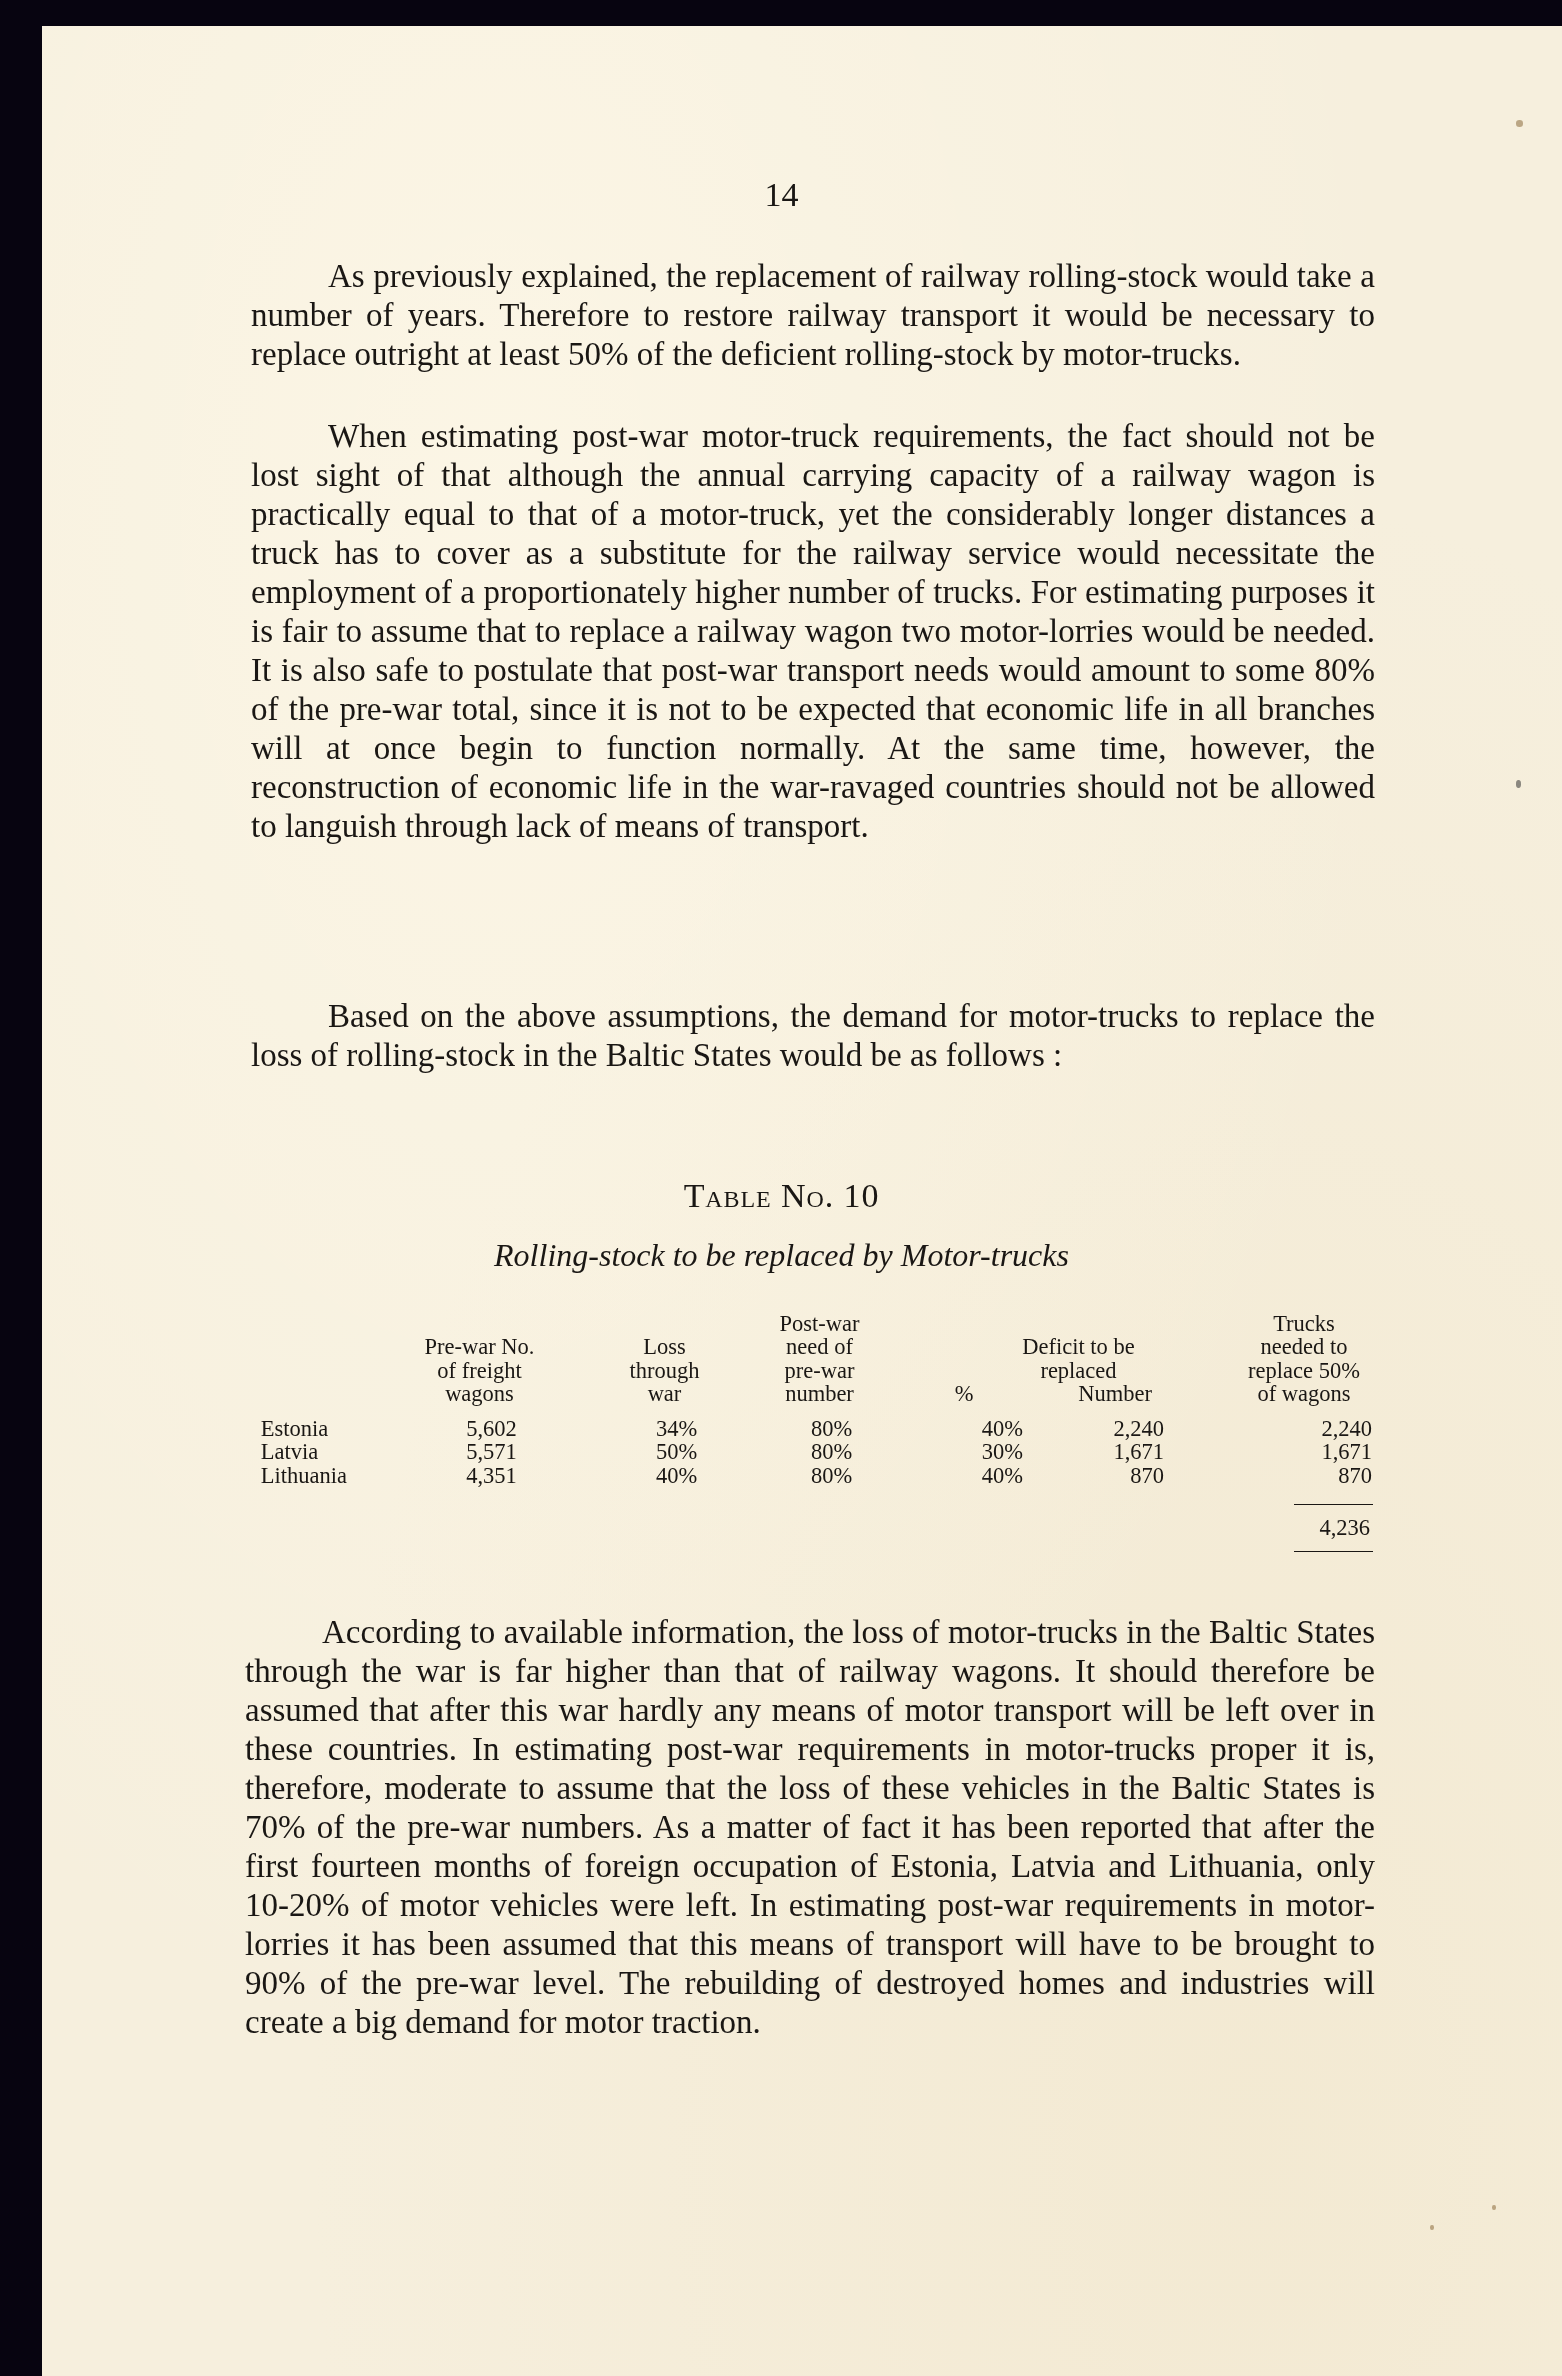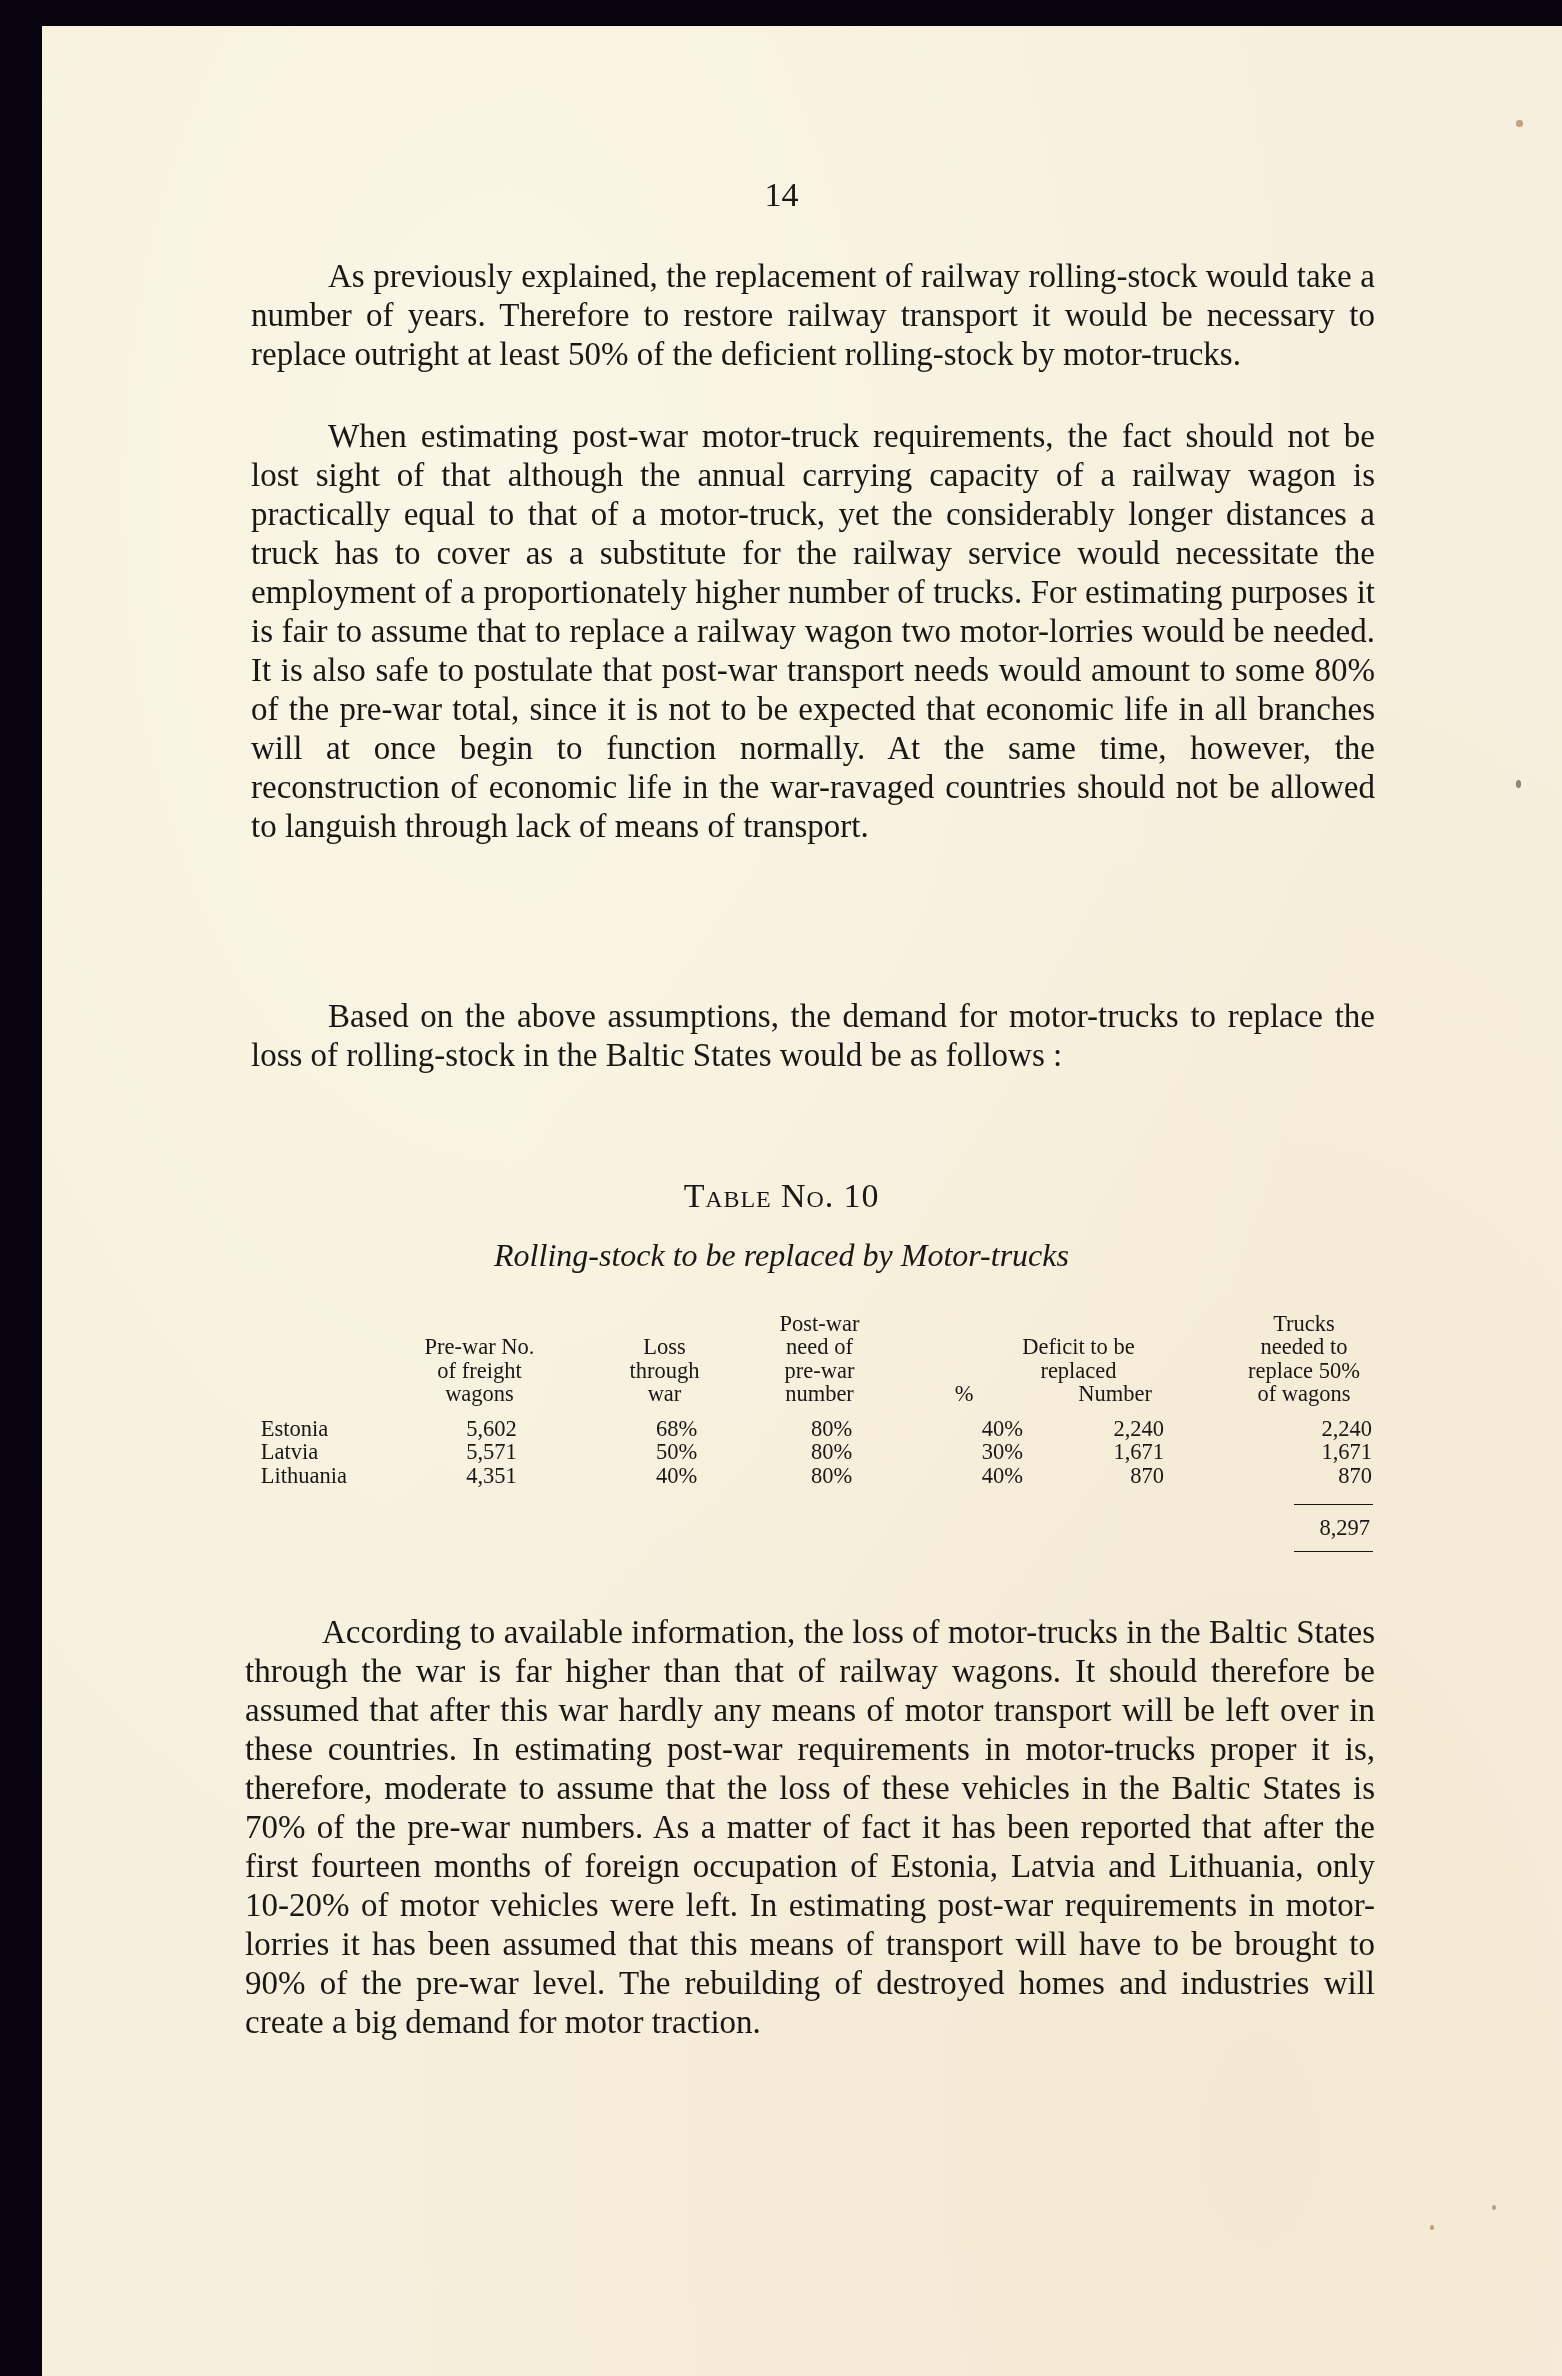--- a/index.html
+++ b/index.html
@@ -175,21 +175,21 @@
   <div class="th col-defpct th-subpct" style="text-align:center;left:691px;width:56px;">%</div>
   <div class="th col-defnum th-subnum">Number</div>
   <div class="th col-trucks th-trucks">Trucks
 needed to
 replace 50%
 of wagons</div>
 
   <div class="row row-0">
     <div class="td col-country">Estonia</div>
     <div class="td col-prewar">5,602</div>
-    <div class="td col-loss">68%</div>
+    <div class="td col-loss">34%</div>
     <div class="td col-postwar">80%</div>
     <div class="td col-defpct">40%</div>
     <div class="td col-defnum">2,240</div>
     <div class="td col-trucks-val">2,240</div>
   </div>
   <div class="row row-1">
     <div class="td col-country">Latvia</div>
     <div class="td col-prewar">5,571</div>
     <div class="td col-loss">50%</div>
     <div class="td col-postwar">80%</div>
@@ -201,20 +201,20 @@
     <div class="td col-country">Lithuania</div>
     <div class="td col-prewar">4,351</div>
     <div class="td col-loss">40%</div>
     <div class="td col-postwar">80%</div>
     <div class="td col-defpct">40%</div>
     <div class="td col-defnum">870</div>
     <div class="td col-trucks-val">870</div>
   </div>
 
   <div class="rule rule-top"></div>
-  <div class="total">8,297</div>
+  <div class="total">4,236</div>
   <div class="rule rule-bottom"></div>
 </div>
 
 <div class="text-block" id="block4">
   <p>According to available information, the loss of motor-trucks in the Baltic States through the war is far higher than that of railway wagons. It should therefore be assumed that after this war hardly any means of motor transport will be left over in these countries. In estimating post-war requirements in motor-trucks proper it is, therefore, moderate to assume that the loss of these vehicles in the Baltic States is 70% of the pre-war numbers. As a matter of fact it has been reported that after the first fourteen months of foreign occupation of Estonia, Latvia and Lithuania, only 10-20% of motor vehicles were left. In estimating post-war requirements in motor-lorries it has been assumed that this means of transport will have to be brought to 90% of the pre-war level. The rebuilding of destroyed homes and industries will create a big demand for motor traction.</p>
 </div>
 
 
 </body></html>

